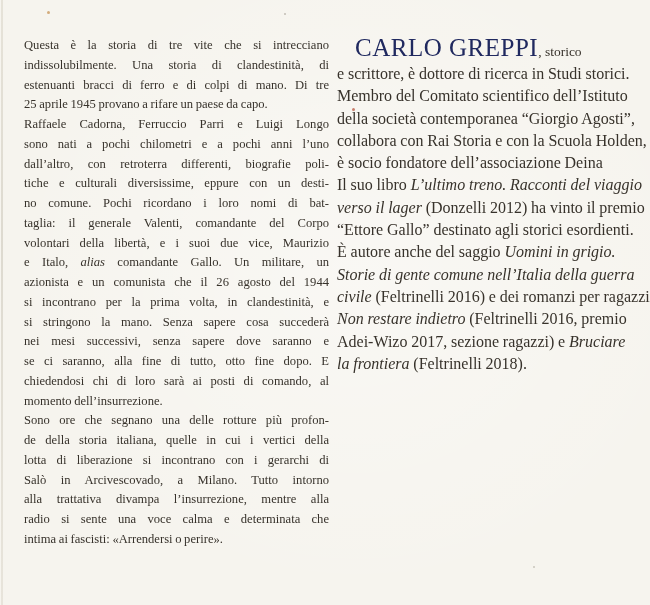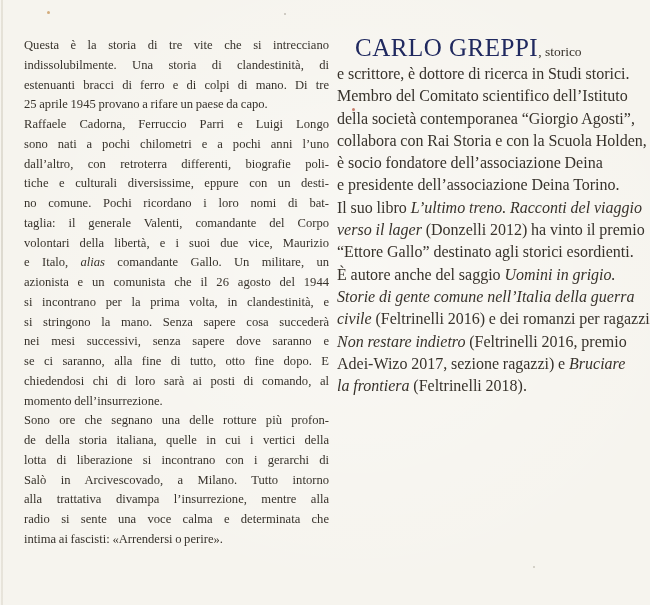--- a/index.html
+++ b/index.html
@@ -99,21 +99,20 @@
   <div class="col col-right">
     <div class="heading-line">
       <span class="heading">CARLO GREPPI</span><span class="heading-suffix">, storico</span>
     </div>
     <div>
         <div class="line">e scrittore, è dottore di ricerca in Studi storici.</div>
         <div class="line">Membro del Comitato scientifico dell’Istituto</div>
         <div class="line">della società contemporanea “Giorgio Agosti”,</div>
         <div class="line">collabora con Rai Storia e con la Scuola Holden,</div>
         <div class="line">è socio fondatore dell’associazione Deina</div>
-        <div class="line">e presidente dell’associazione Deina Torino.</div>
         <div class="line">Il suo libro <i>L’ultimo treno. Racconti del viaggio</i></div>
         <div class="line"><i>verso il lager</i> (Donzelli 2012) ha vinto il premio</div>
         <div class="line">“Ettore Gallo” destinato agli storici esordienti.</div>
         <div class="line">È autore anche del saggio <i>Uomini in grigio.</i></div>
         <div class="line"><i>Storie di gente comune nell’Italia della guerra</i></div>
         <div class="line"><i>civile</i> (Feltrinelli 2016) e dei romanzi per ragazzi</div>
         <div class="line"><i>Non restare indietro</i> (Feltrinelli 2016, premio</div>
         <div class="line">Adei-Wizo 2017, sezione ragazzi) e <i>Bruciare</i></div>
         <div class="line"><i>la frontiera</i> (Feltrinelli 2018).</div>
       </div>

